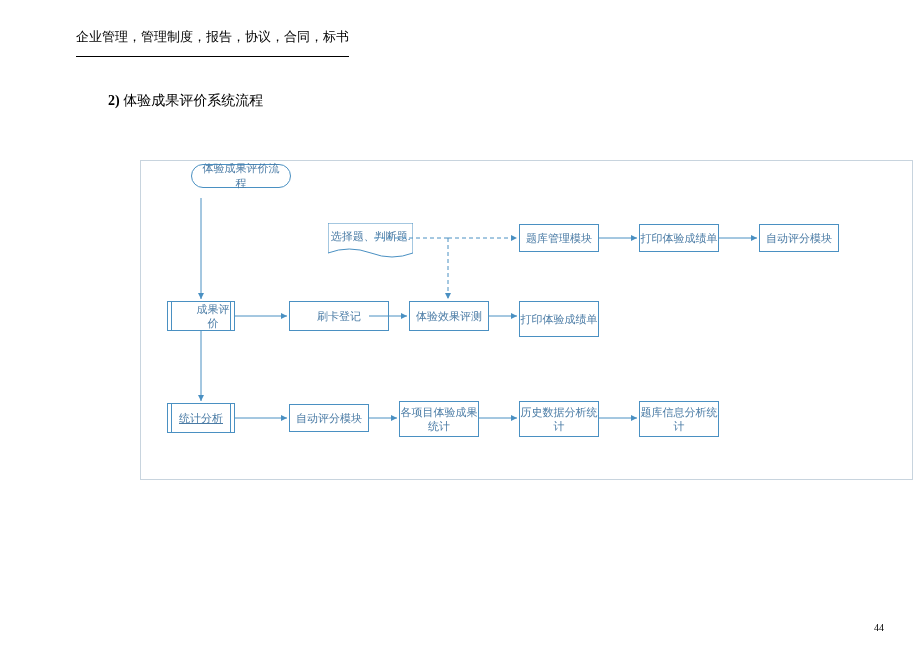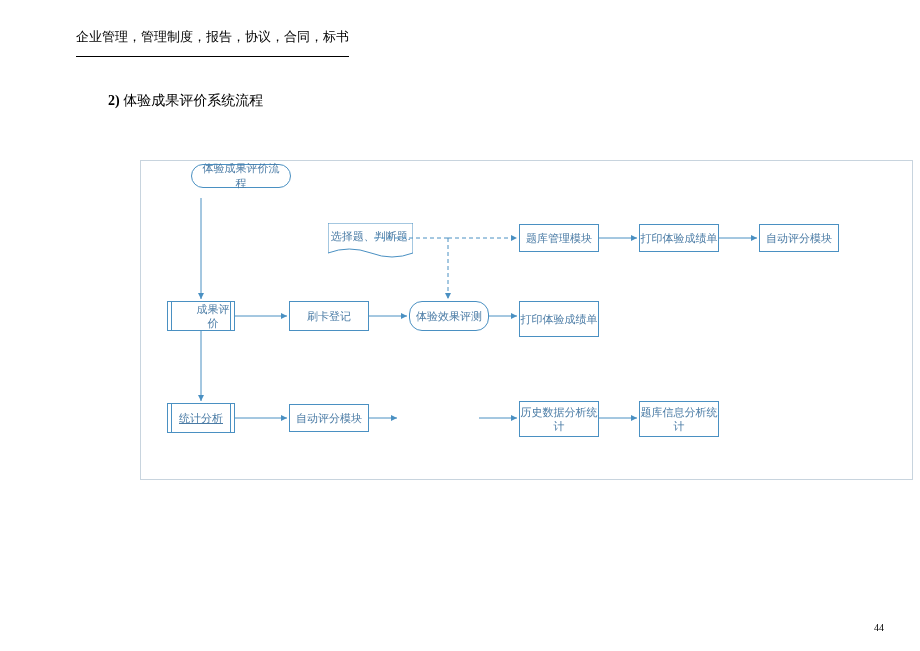--- a/index.html
+++ b/index.html
@@ -137,26 +137,27 @@
       <path d="M 0 0 L 85 0 L 85 30 Q 64 38 43 30 Q 21 22 0 30 L 0 0 Z" fill="#fff" stroke="#4a90c2" stroke-width="1"></path>
     </svg>
     <div class="doc-text">选择题、判断题.</div>
   </div>
 
   <div class="node" style="left:378px; top:63px; width:80px; height:28px;">题库管理模块</div>
   <div class="node" style="left:498px; top:63px; width:80px; height:28px;">打印体验成绩单</div>
   <div class="node" style="left:618px; top:63px; width:80px; height:28px;">自动评分模块</div>
 
   <div class="proc-node" style="left:26px; top:140px; width:68px; height:30px;padding-left:24px;">成果评价</div>
-  <div class="node" style="left:148px; top:140px; width:80px; height:30px;">刷卡登记</div>
-  <div class="node" style="left:268px; top:140px; width:80px; height:30px;border-radius:13px;">体验效果评测</div>
+  <div class="node" style="left:148px; top:140px; width:100px; height:30px;">刷卡登记</div>
+  <div class="node" style="left:268px; top:140px; width:80px; height:30px;">体验效果评测</div>
   <div class="node" style="left:378px; top:140px; width:80px; height:36px;">打印体验成绩单</div>
 
   <div class="proc-node" style="left:26px; top:242px; width:68px; height:30px;text-decoration:underline;">统计分析</div>
   <div class="node" style="left:148px; top:243px; width:80px; height:28px;">自动评分模块</div>
+  <div class="node" style="left:258px; top:240px; width:80px; height:36px;">各项目体验成果统计</div>
   <div class="node" style="left:498px; top:240px; width:80px; height:36px;">题库信息分析统计</div>
   <div class="node" style="left:378px; top:240px; width:80px; height:36px;">历史数据分析统计</div>
 
   <svg style="position:absolute; left:0; top:0; width:773px; height:320px; pointer-events:none;">
     <defs>
       <marker id="arrowhead" markerWidth="8" markerHeight="8" refX="6" refY="3" orient="auto">
         <path d="M0,0 L6,3 L0,6 Z" fill="#4a90c2"></path>
       </marker>
     </defs>
 

